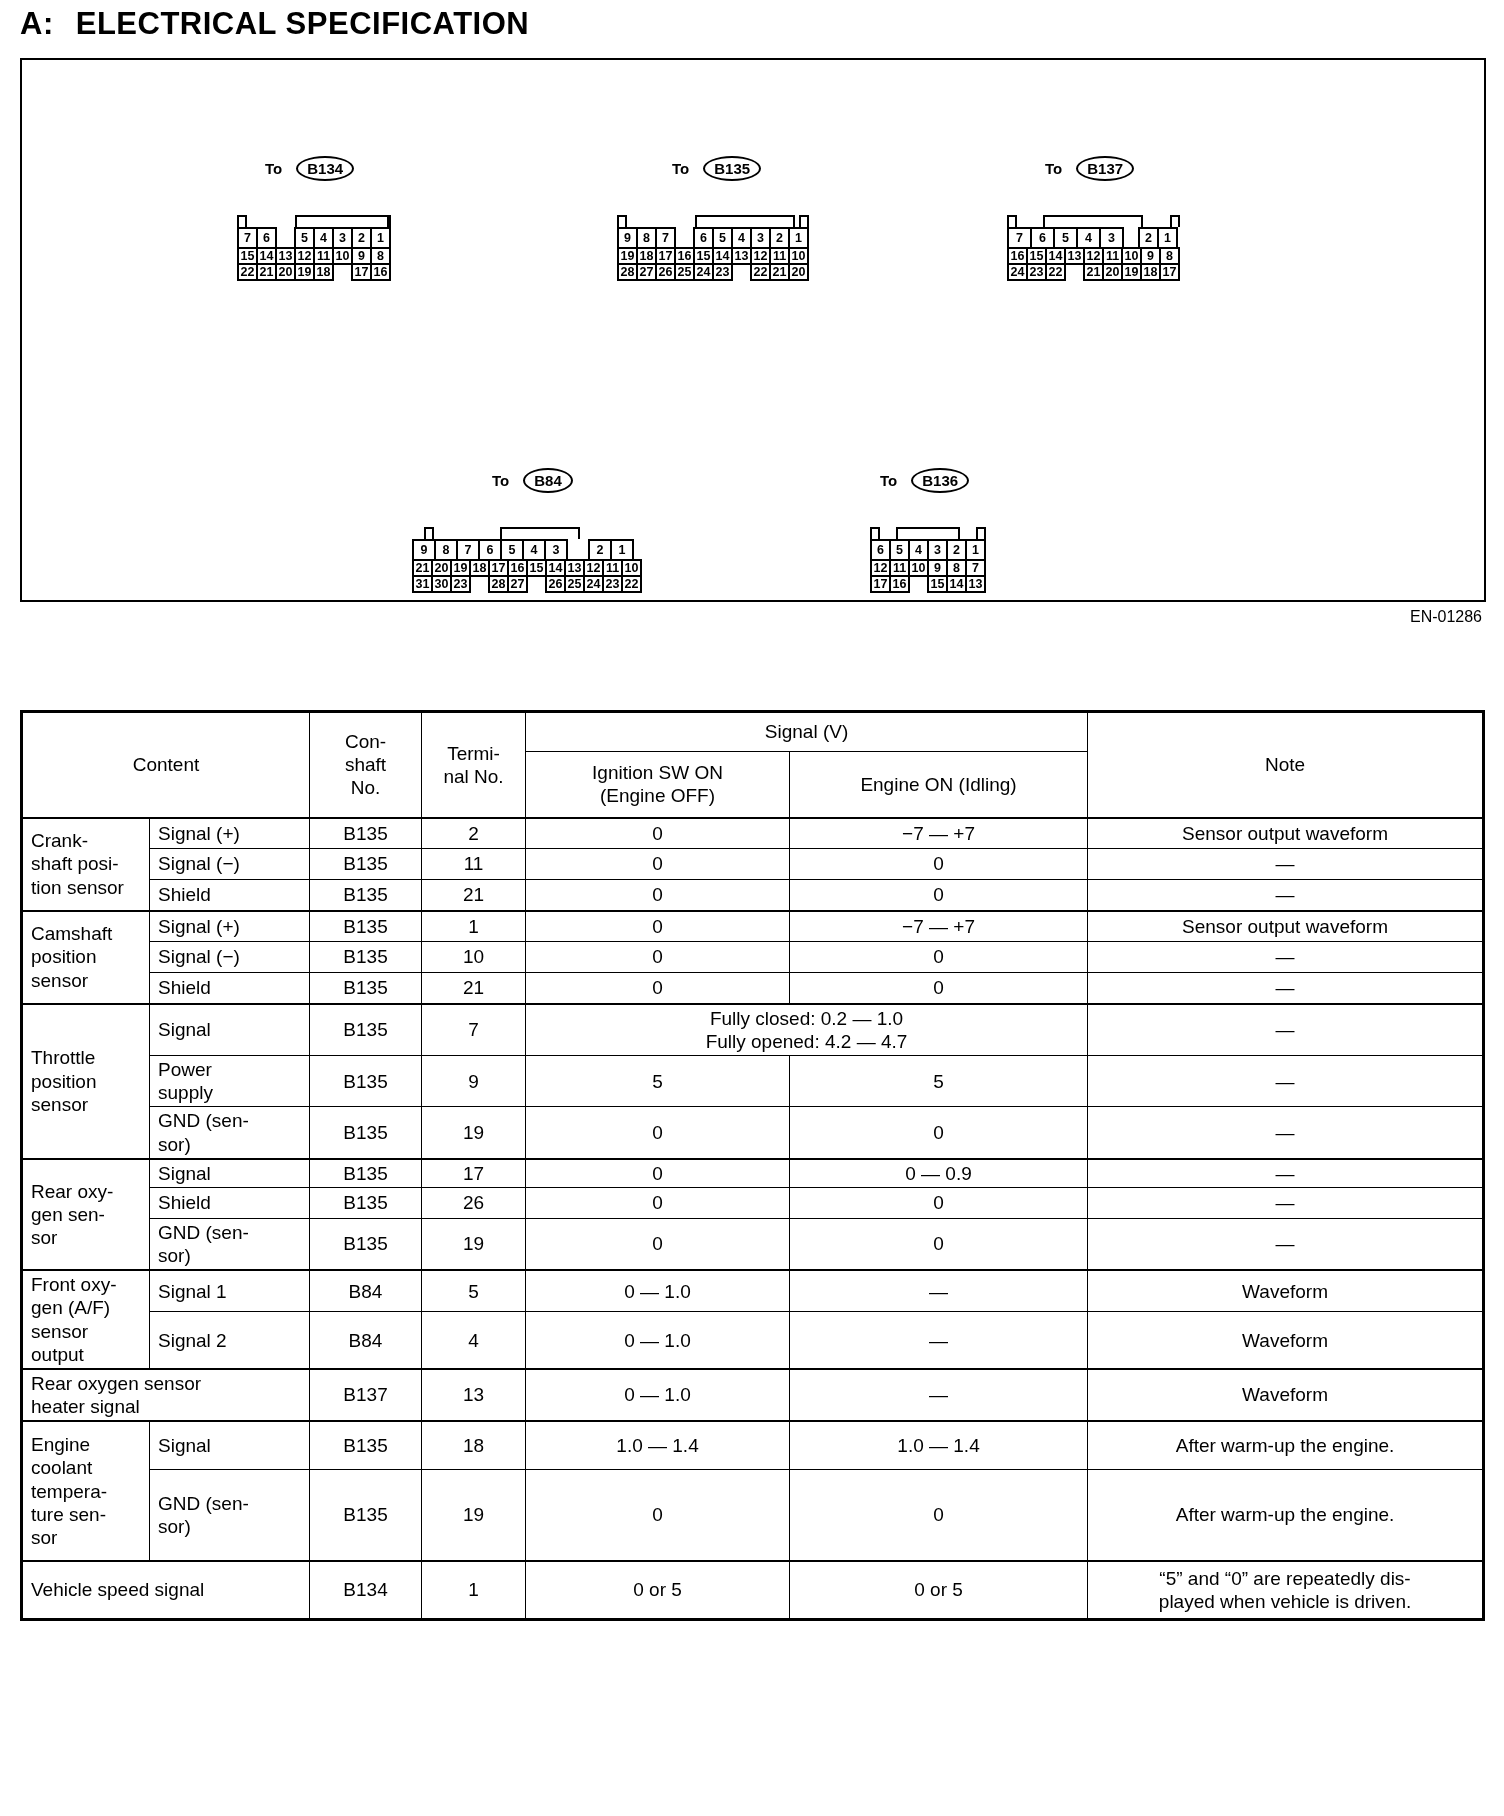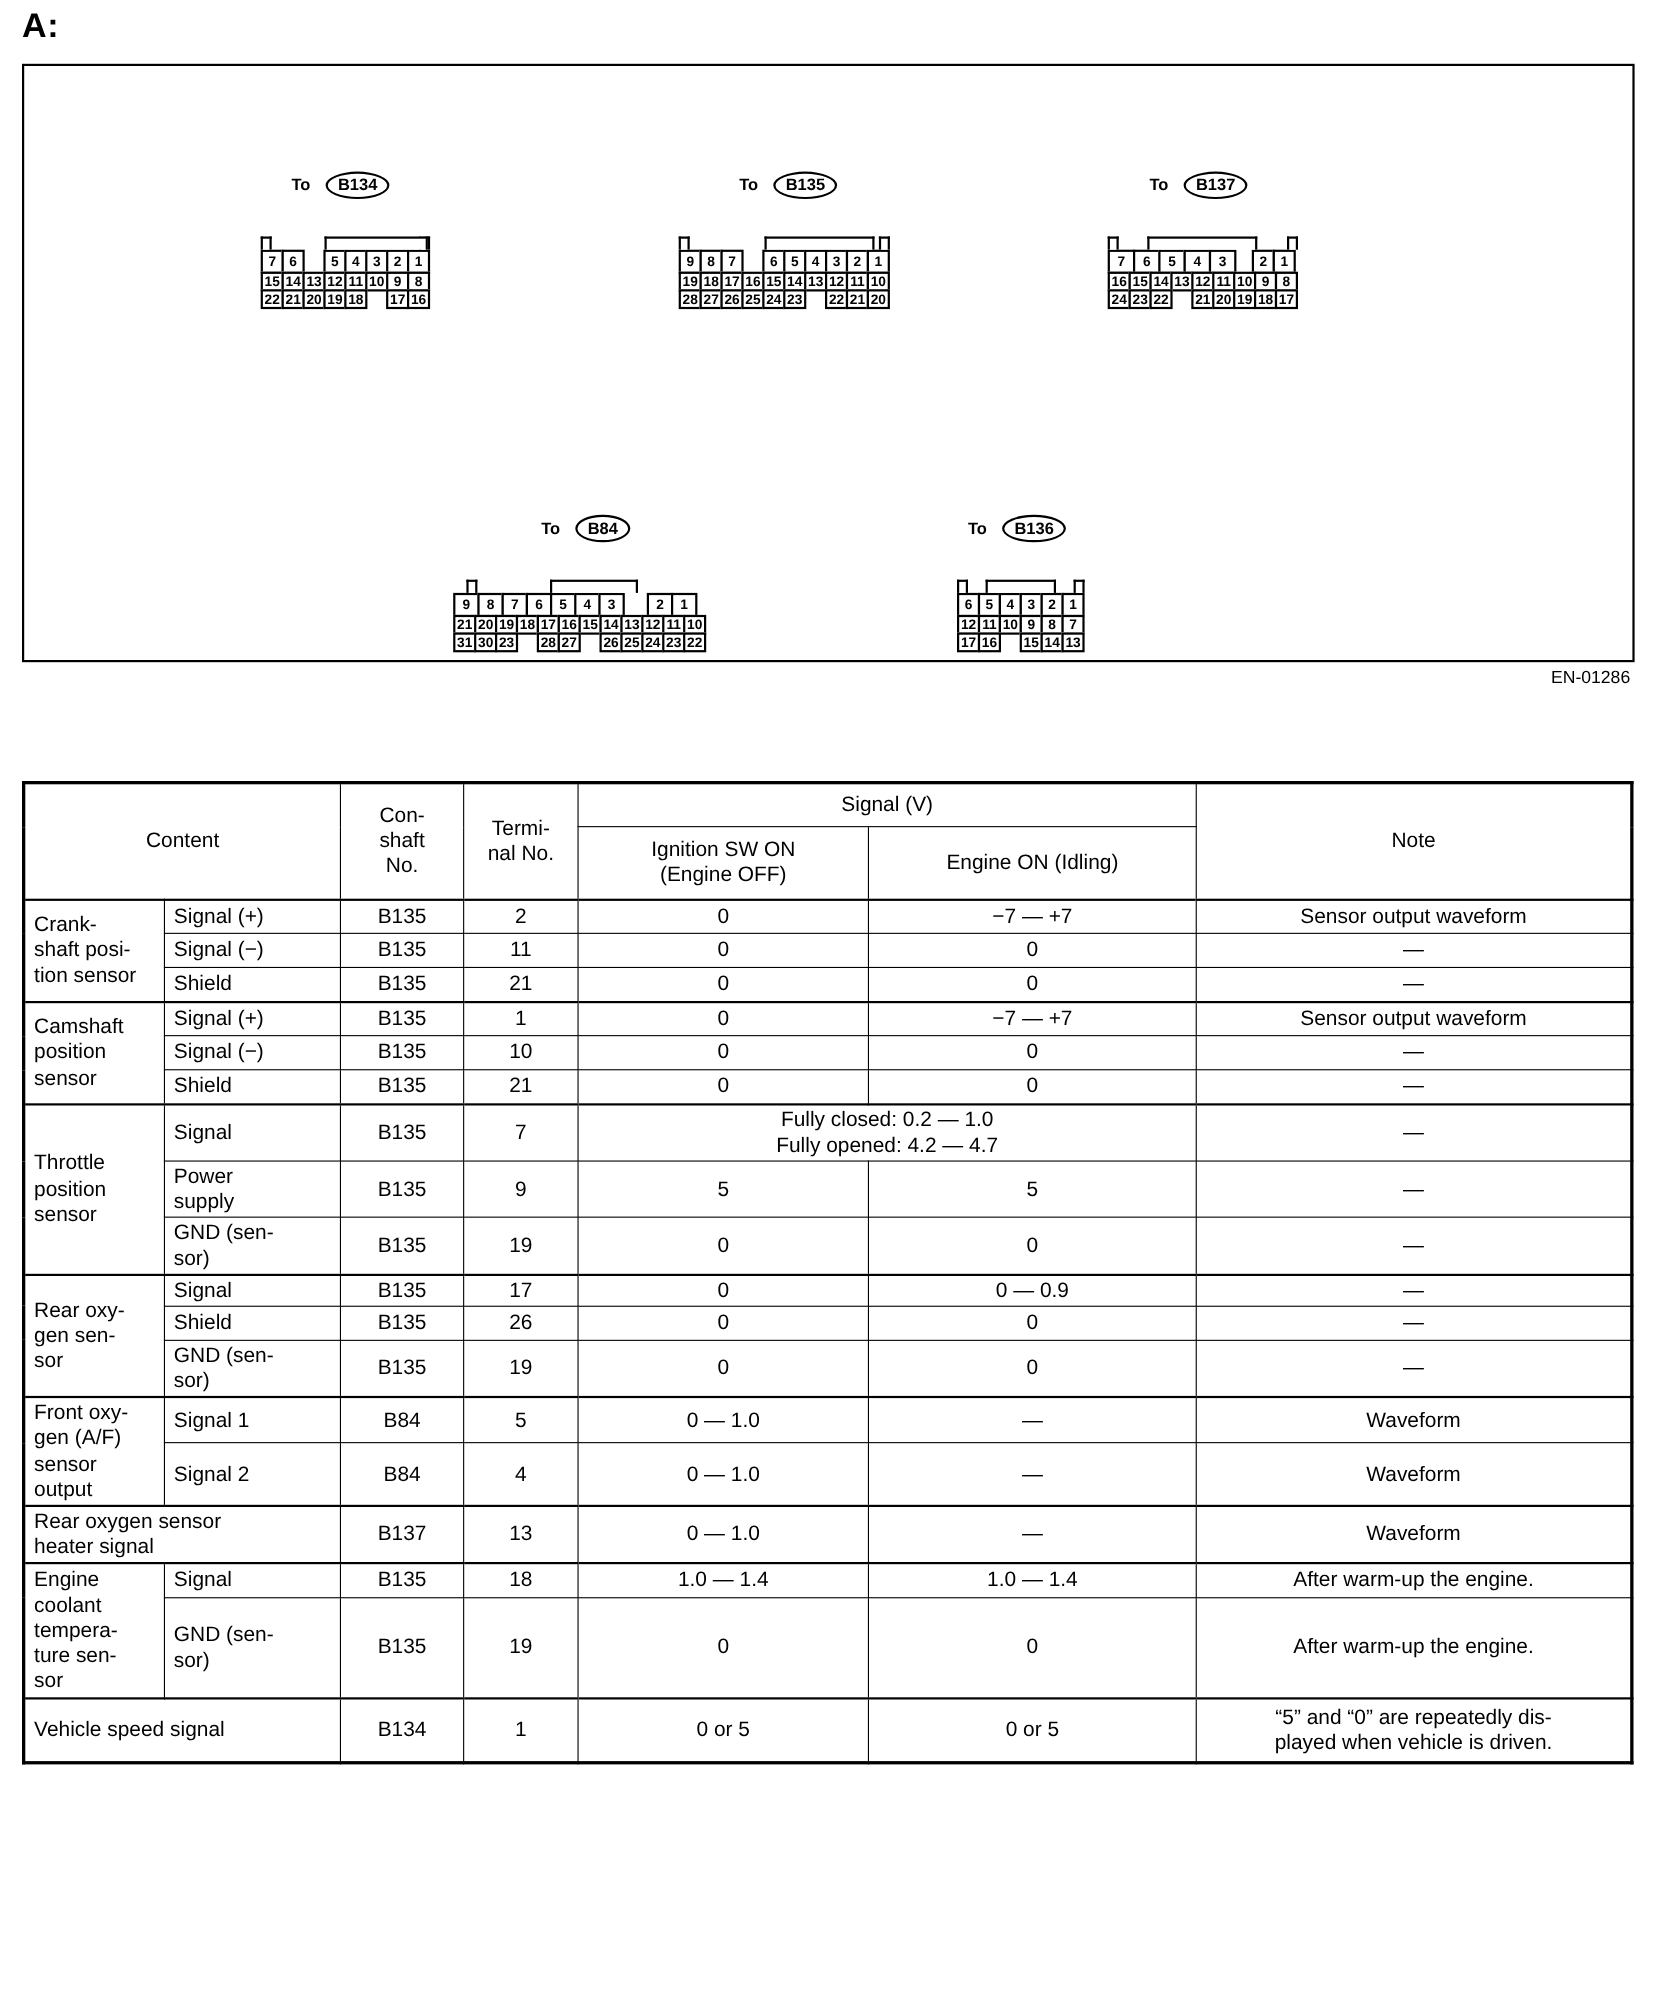--- a/index.html
+++ b/index.html
@@ -23,20 +23,21 @@
   .spec-table td,.spec-table th{border:1.5px solid #000;text-align:center;vertical-align:middle;white-space:pre-line;padding:2px 5px;line-height:1.22;font-weight:normal;overflow:hidden;}
   .spec-table thead tr:last-child th,.spec-table thead tr:first-child th[rowspan]{border-bottom:2.5px solid #000;}
   .spec-table tr.grp>td{border-top:2.5px solid #000;}
   .spec-table td.cat,.spec-table td.sub{text-align:left;padding-left:8px;}
 </style>
 </head>
 <body>
 
 <div class="title">
   <span>A:</span>
+  <span>ELECTRICAL SPECIFICATION</span>
 </div>
 
 <div class="figure-box">
     <div class="connector" style="left: 215px; top: 96px;">
       <div class="conn-label" style="margin-left: 28px;">
         <span>To</span>
         <span class="oval">B134</span>
       </div>
       <div class="latch">
         <div class="tab" style="left: 0px;"></div>
@@ -413,21 +414,21 @@
       </tr>
       <tr class="grp" style="height: 48px;">
         <td class="cat" colspan="2">Rear oxygen sensor
 heater signal</td>
         <td>B137</td>
         <td>13</td>
         <td>0 — 1.0</td>
         <td>—</td>
         <td>Waveform</td>
       </tr>
-      <tr class="grp" style="height: 31px;">
+      <tr class="grp" style="height: 48px;">
         <td class="cat" rowspan="2">Engine
 coolant
 tempera-
 ture sen-
 sor</td>
         <td class="sub">Signal</td>
         <td>B135</td>
         <td>18</td>
         <td>1.0 — 1.4</td>
         <td>1.0 — 1.4</td>

